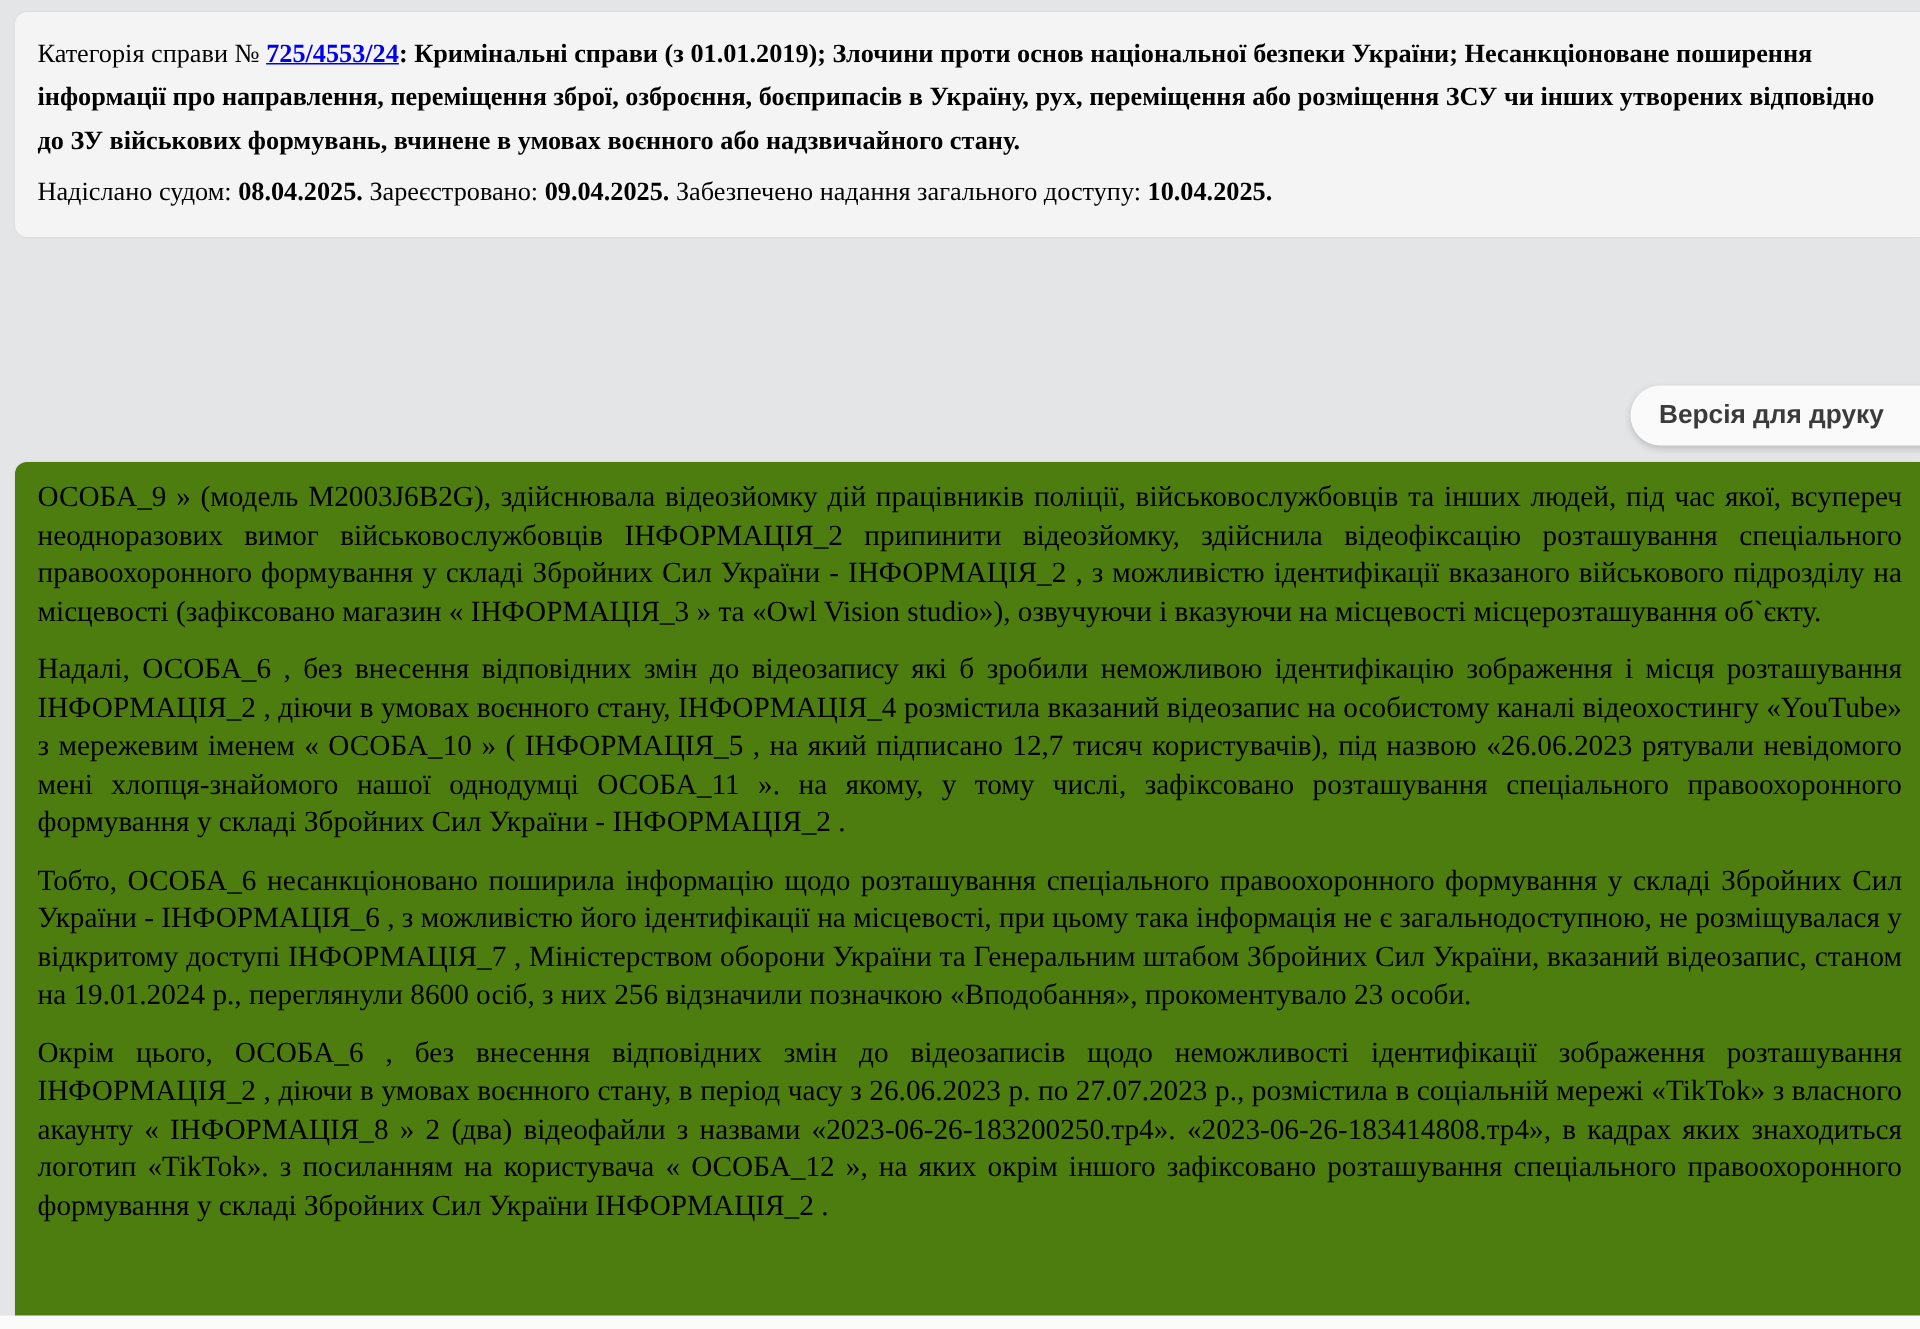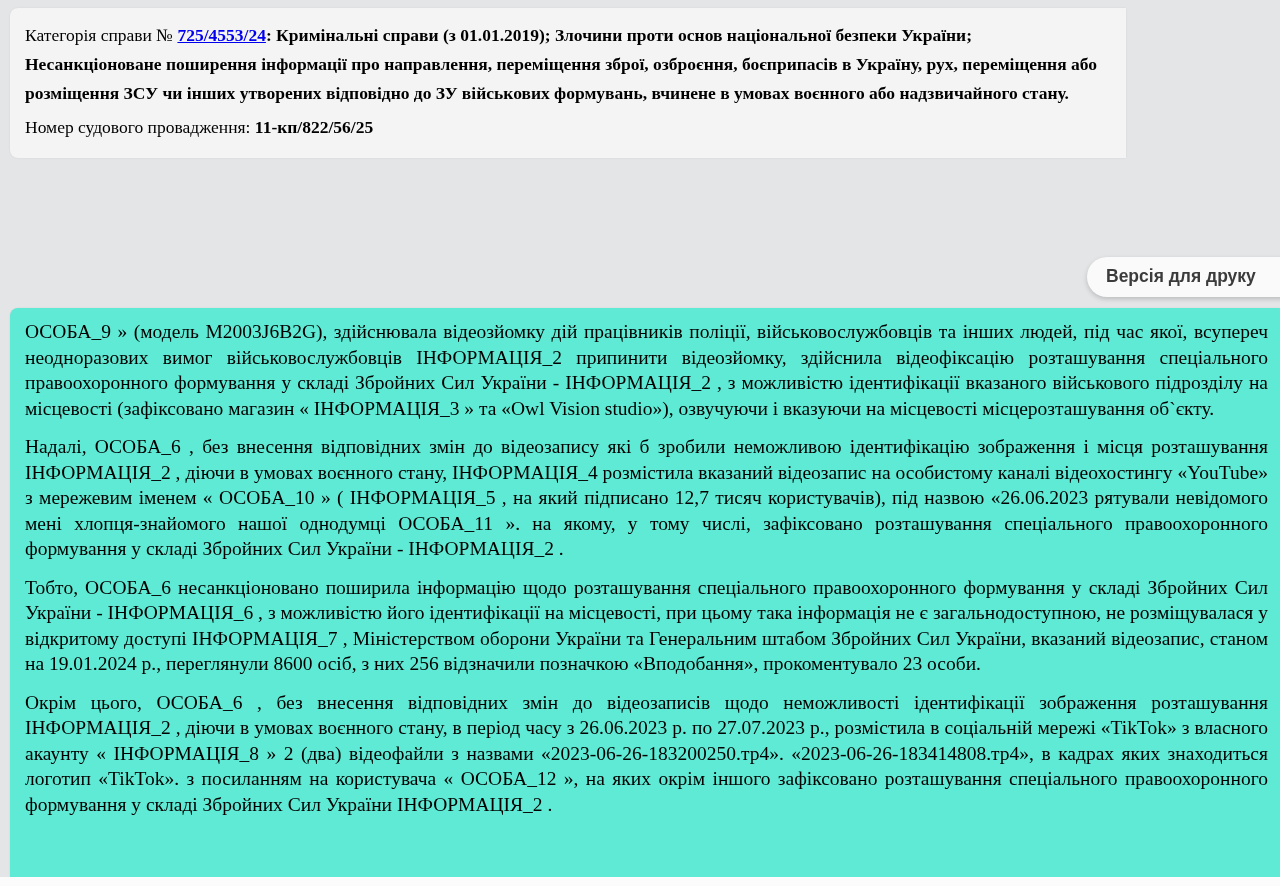--- a/index.html
+++ b/index.html
@@ -9,21 +9,21 @@
     height: 886px;
     overflow: hidden;
     background: #e4e5e6;
     font-family: "Liberation Serif", serif;
     color: #000;
   }
   .header-card {
     position: absolute;
     left: 10px;
     top: 8px;
-    width: 1116px;
+    width: 1270px;
     box-sizing: border-box;
     background: #f4f4f5;
     border-radius: 8px 0 0 8px;
     box-shadow: 0 0 2px rgba(0,0,0,0.08);
     padding: 13px 14px 16px 15px;
     font-size: 17.5px;
   }
   .header-card p {
     margin: 0;
     line-height: 29px;
@@ -66,21 +66,21 @@
     cursor: pointer;
   }
 
   .main-card {
     position: absolute;
     left: 10px;
     top: 308px;
     width: 1270px;
     height: 578px;
     box-sizing: border-box;
-    background: #5eead4;
+    background: #4d7c0f;
     border-radius: 8px 0 0 0;
     box-shadow: 0 0 2px rgba(0,0,0,0.08);
     padding: 11px 12px 0 15px;
     overflow: hidden;
   }
   .main-card p {
     margin: 0 0 13px 0;
     font-size: 19.5px;
     line-height: 25.5px;
     text-align: justify;
@@ -93,21 +93,21 @@
     width: 1280px;
     height: 9px;
     background: #fbfbfc;
   }
 </style>
 </head>
 <body>
 
 <div class="header-card">
   <p class="category"><span>Категорія справи № </span><a class="case-link" href="#">725/4553/24</a><b>: Кримінальні справи (з 01.01.2019); Злочини проти основ національної безпеки України; Несанкціоноване поширення інформації про направлення, переміщення зброї, озброєння, боєприпасів в Україну, рух, переміщення або розміщення ЗСУ чи інших утворених відповідно до ЗУ військових формувань, вчинене в умовах воєнного або надзвичайного стану.</b></p>
-  <p><span>Номер судового провадження: </span><b>11-кп/822/56/25</b></p>
+  <p><span>Надіслано судом: </span><b>08.04.2025.</b><span> Зареєстровано: </span><b>09.04.2025.</b><span> Забезпечено надання загального доступу: </span><b>10.04.2025.</b></p>
 </div>
 
 <div class="toolbar-row">
   <button class="print-btn">Версія для друку</button>
 </div>
 
 <div class="main-card">
   <p>ОСОБА_9 » (модель M2003J6B2G), здійснювала відеозйомку дій працівників поліції, військовослужбовців та інших людей, під час якої, всупереч неодноразових вимог військовослужбовців ІНФОРМАЦІЯ_2 припинити відеозйомку, здійснила відеофіксацію розташування спеціального правоохоронного формування у складі Збройних Сил України - ІНФОРМАЦІЯ_2 , з можливістю ідентифікації вказаного військового підрозділу на місцевості (зафіксовано магазин « ІНФОРМАЦІЯ_3 » та «Owl Vision studio»), озвучуючи і вказуючи на місцевості місцерозташування об`єкту.</p>
   <p>Надалі, ОСОБА_6 , без внесення відповідних змін до відеозапису які б зробили неможливою ідентифікацію зображення і місця розташування ІНФОРМАЦІЯ_2 , діючи в умовах воєнного стану, ІНФОРМАЦІЯ_4 розмістила вказаний відеозапис на особистому каналі відеохостингу «YouTube» з мережевим іменем « ОСОБА_10 » ( ІНФОРМАЦІЯ_5 , на який підписано 12,7 тисяч користувачів), під назвою «26.06.2023 рятували невідомого мені хлопця-знайомого нашої однодумці ОСОБА_11 ». на якому, у тому числі, зафіксовано розташування спеціального правоохоронного формування у складі Збройних Сил України - ІНФОРМАЦІЯ_2 .</p>
   <p>Тобто, ОСОБА_6 несанкціоновано поширила інформацію щодо розташування спеціального правоохоронного формування у складі Збройних Сил України - ІНФОРМАЦІЯ_6 , з можливістю його ідентифікації на місцевості, при цьому така інформація не є загальнодоступною, не розміщувалася у відкритому доступі ІНФОРМАЦІЯ_7 , Міністерством оборони України та Генеральним штабом Збройних Сил України, вказаний відеозапис, станом на 19.01.2024 р., переглянули 8600 осіб, з них 256 відзначили позначкою «Вподобання», прокоментувало 23 особи.</p>

